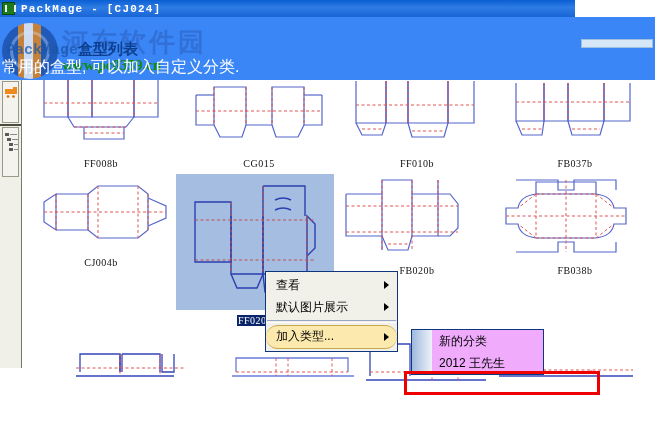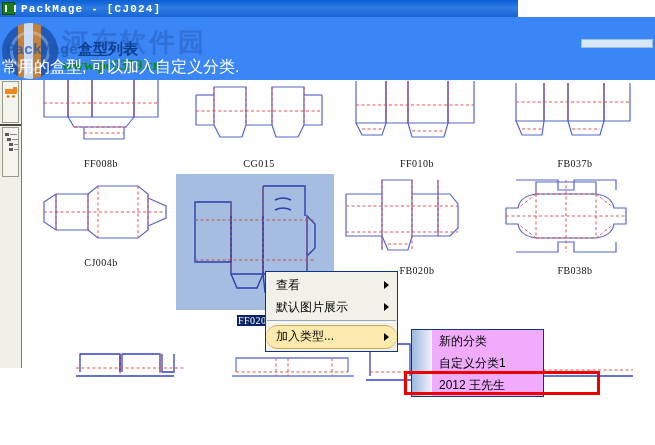--- a/index.html
+++ b/index.html
@@ -15,21 +15,21 @@
     width: 655px;
     height: 445px;
     overflow: hidden;
     background: #ffffff;
   }
 
   
   .titlebar {
     position: absolute;
     left: 0; top: 0;
-    width: 518px; height: 17px;
+    width: 575px; height: 17px;
     background: linear-gradient(to bottom, #0a5fd4 0%, #2f7ce4 45%, #1764d6 100%);
     display: flex;
     align-items: center;
     overflow: hidden;
   }
   .title-icon {
     width: 13px; height: 13px;
     margin-left: 2px;
     background: #1e7a1e;
     border: 1px solid #0d4a0d;
@@ -614,22 +614,19 @@
       <span class="arrow"></span>
     </div>
   </div>
 
   <div class="submenu">
     <div class="gutter"></div>
     <div class="smi">
       <span>新的分类</span>
     </div>
     <div class="smi">
-      <span>自定义分类1</span>
-    </div>
-    <div class="smi">
       <span>2012  王先生</span>
     </div>
   </div>
 
   <div class="redbox"></div>
 
 </div>
 
 </body></html>

